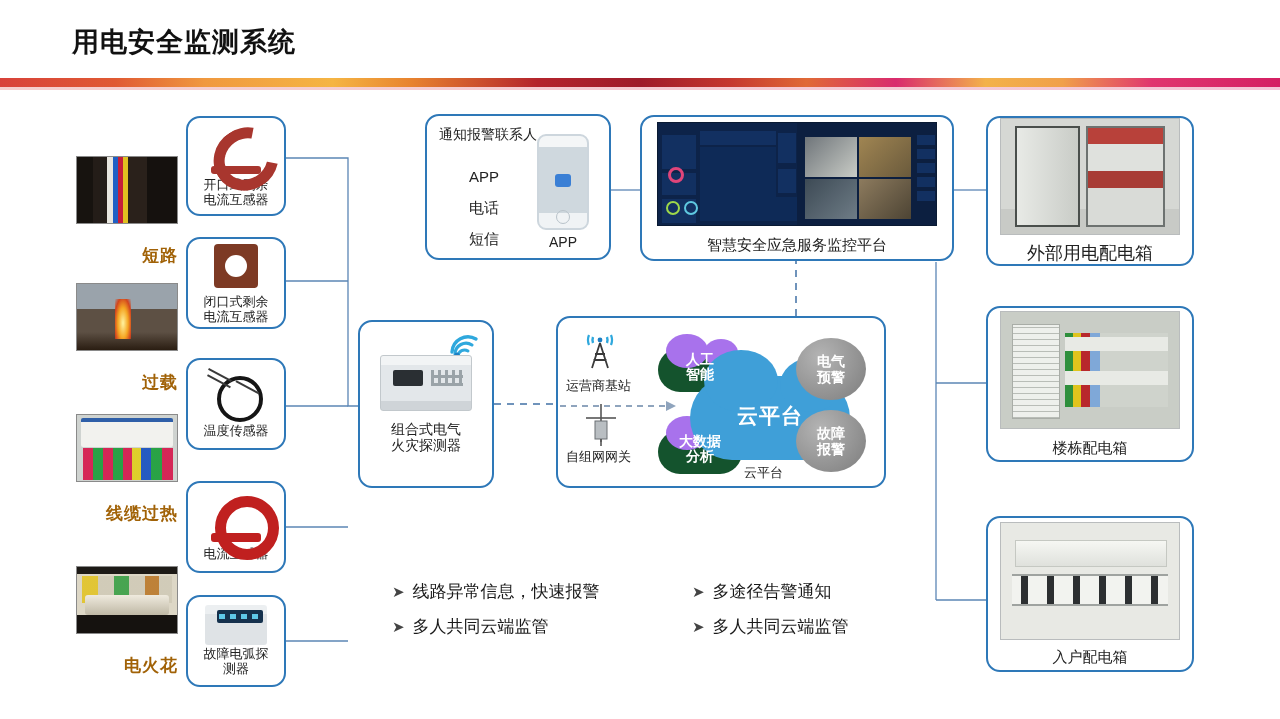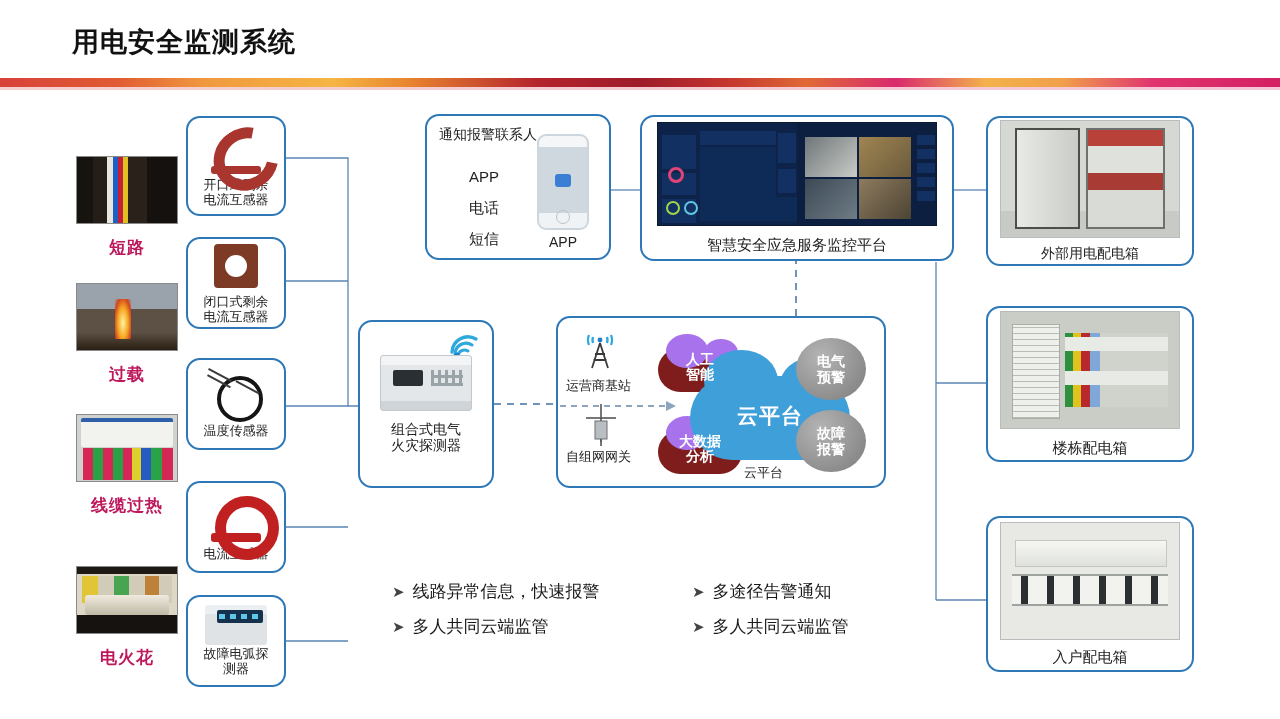--- a/index.html
+++ b/index.html
@@ -46,22 +46,22 @@
     padding: 2px 4px 0;
   }
 
   
   .hazard { position: absolute; width: 102px; }
   .hazard-photo {
     width: 102px; height: 68px; border: 1px solid #8a8a8a;
     background: #3a3a3a; overflow: hidden; position: relative;
   }
   .hazard-label {
-    margin-top: 12px; text-align: center;
-    font-size: 17px; font-weight: bold; color: #be185d;
+    margin-top: 20px; text-align: right;
+    font-size: 17px; font-weight: bold; color: #a16207;
     letter-spacing: 1px;
   }
 
   
   .ph-cable { background:
       linear-gradient(90deg,#17130f 0 16%, #241d18 16% 30%, #e8e6df 30% 36%,
       #1f5fc4 36% 41%, #c41e3a 41% 46%, #e0c020 46% 51%, #2a211b 51% 70%, #15110e 70% 100%);
   }
   .ph-fire { background:
       linear-gradient(180deg,#9aa3ab 0 38%, #5d5044 38% 100%);
@@ -176,21 +176,21 @@
   }
   .cloud-blue::after {
     content:""; position:absolute; right:8px; top:-18px; width:62px; height:54px;
     background:#3f9fd8; border-radius:50%;
   }
   .cloud-blue .cl-text {
     position:absolute; left:0; right:0; top:26px; text-align:center;
     font-size:21px; font-weight:bold; color:#fff; z-index:3; letter-spacing:1px;
   }
   .cloud-purple {
-    position:absolute; width:84px; height:44px; background:#7f1d1d; border-radius:24px;
+    position:absolute; width:84px; height:44px; background:#14532d; border-radius:24px;
   }
   .cloud-purple::before {
     content:""; position:absolute; left:8px; top:-14px; width:42px; height:34px;
     background:#a872ec; border-radius:50%;
   }
   .cloud-purple::after {
     content:""; position:absolute; right:4px; top:-9px; width:34px; height:28px;
     background:#a872ec; border-radius:50%;
   }
   .cloud-purple .cl-text {
@@ -481,21 +481,21 @@
         <span>电气</span><br>
         <span>预警</span>
       </span>
     </div>
 
     <div class="small-cap" style="left:186px; top:146px;">云平台</div>
   </div>
 
   <div class="card" style="left:986px; top:116px; width:208px; height:150px;">
     <div class="rp rp-outdoor"></div>
-    <div class="card-caption" style="margin-top:6px; font-size:14px;font-family:Liberation Mono, monospace;">外部用电配电箱</div>
+    <div class="card-caption" style="margin-top:6px; font-size:18px;">外部用电配电箱</div>
   </div>
 
   <div class="card" style="left:986px; top:306px; width:208px; height:156px;">
     <div class="rp rp-building"></div>
     <div class="card-caption" style="margin-top:8px; font-size:15px;">楼栋配电箱</div>
   </div>
 
   <div class="card" style="left:986px; top:516px; width:208px; height:156px;">
     <div class="rp rp-indoor"></div>
     <div class="card-caption" style="margin-top:6px; font-size:15px;">入户配电箱</div>

